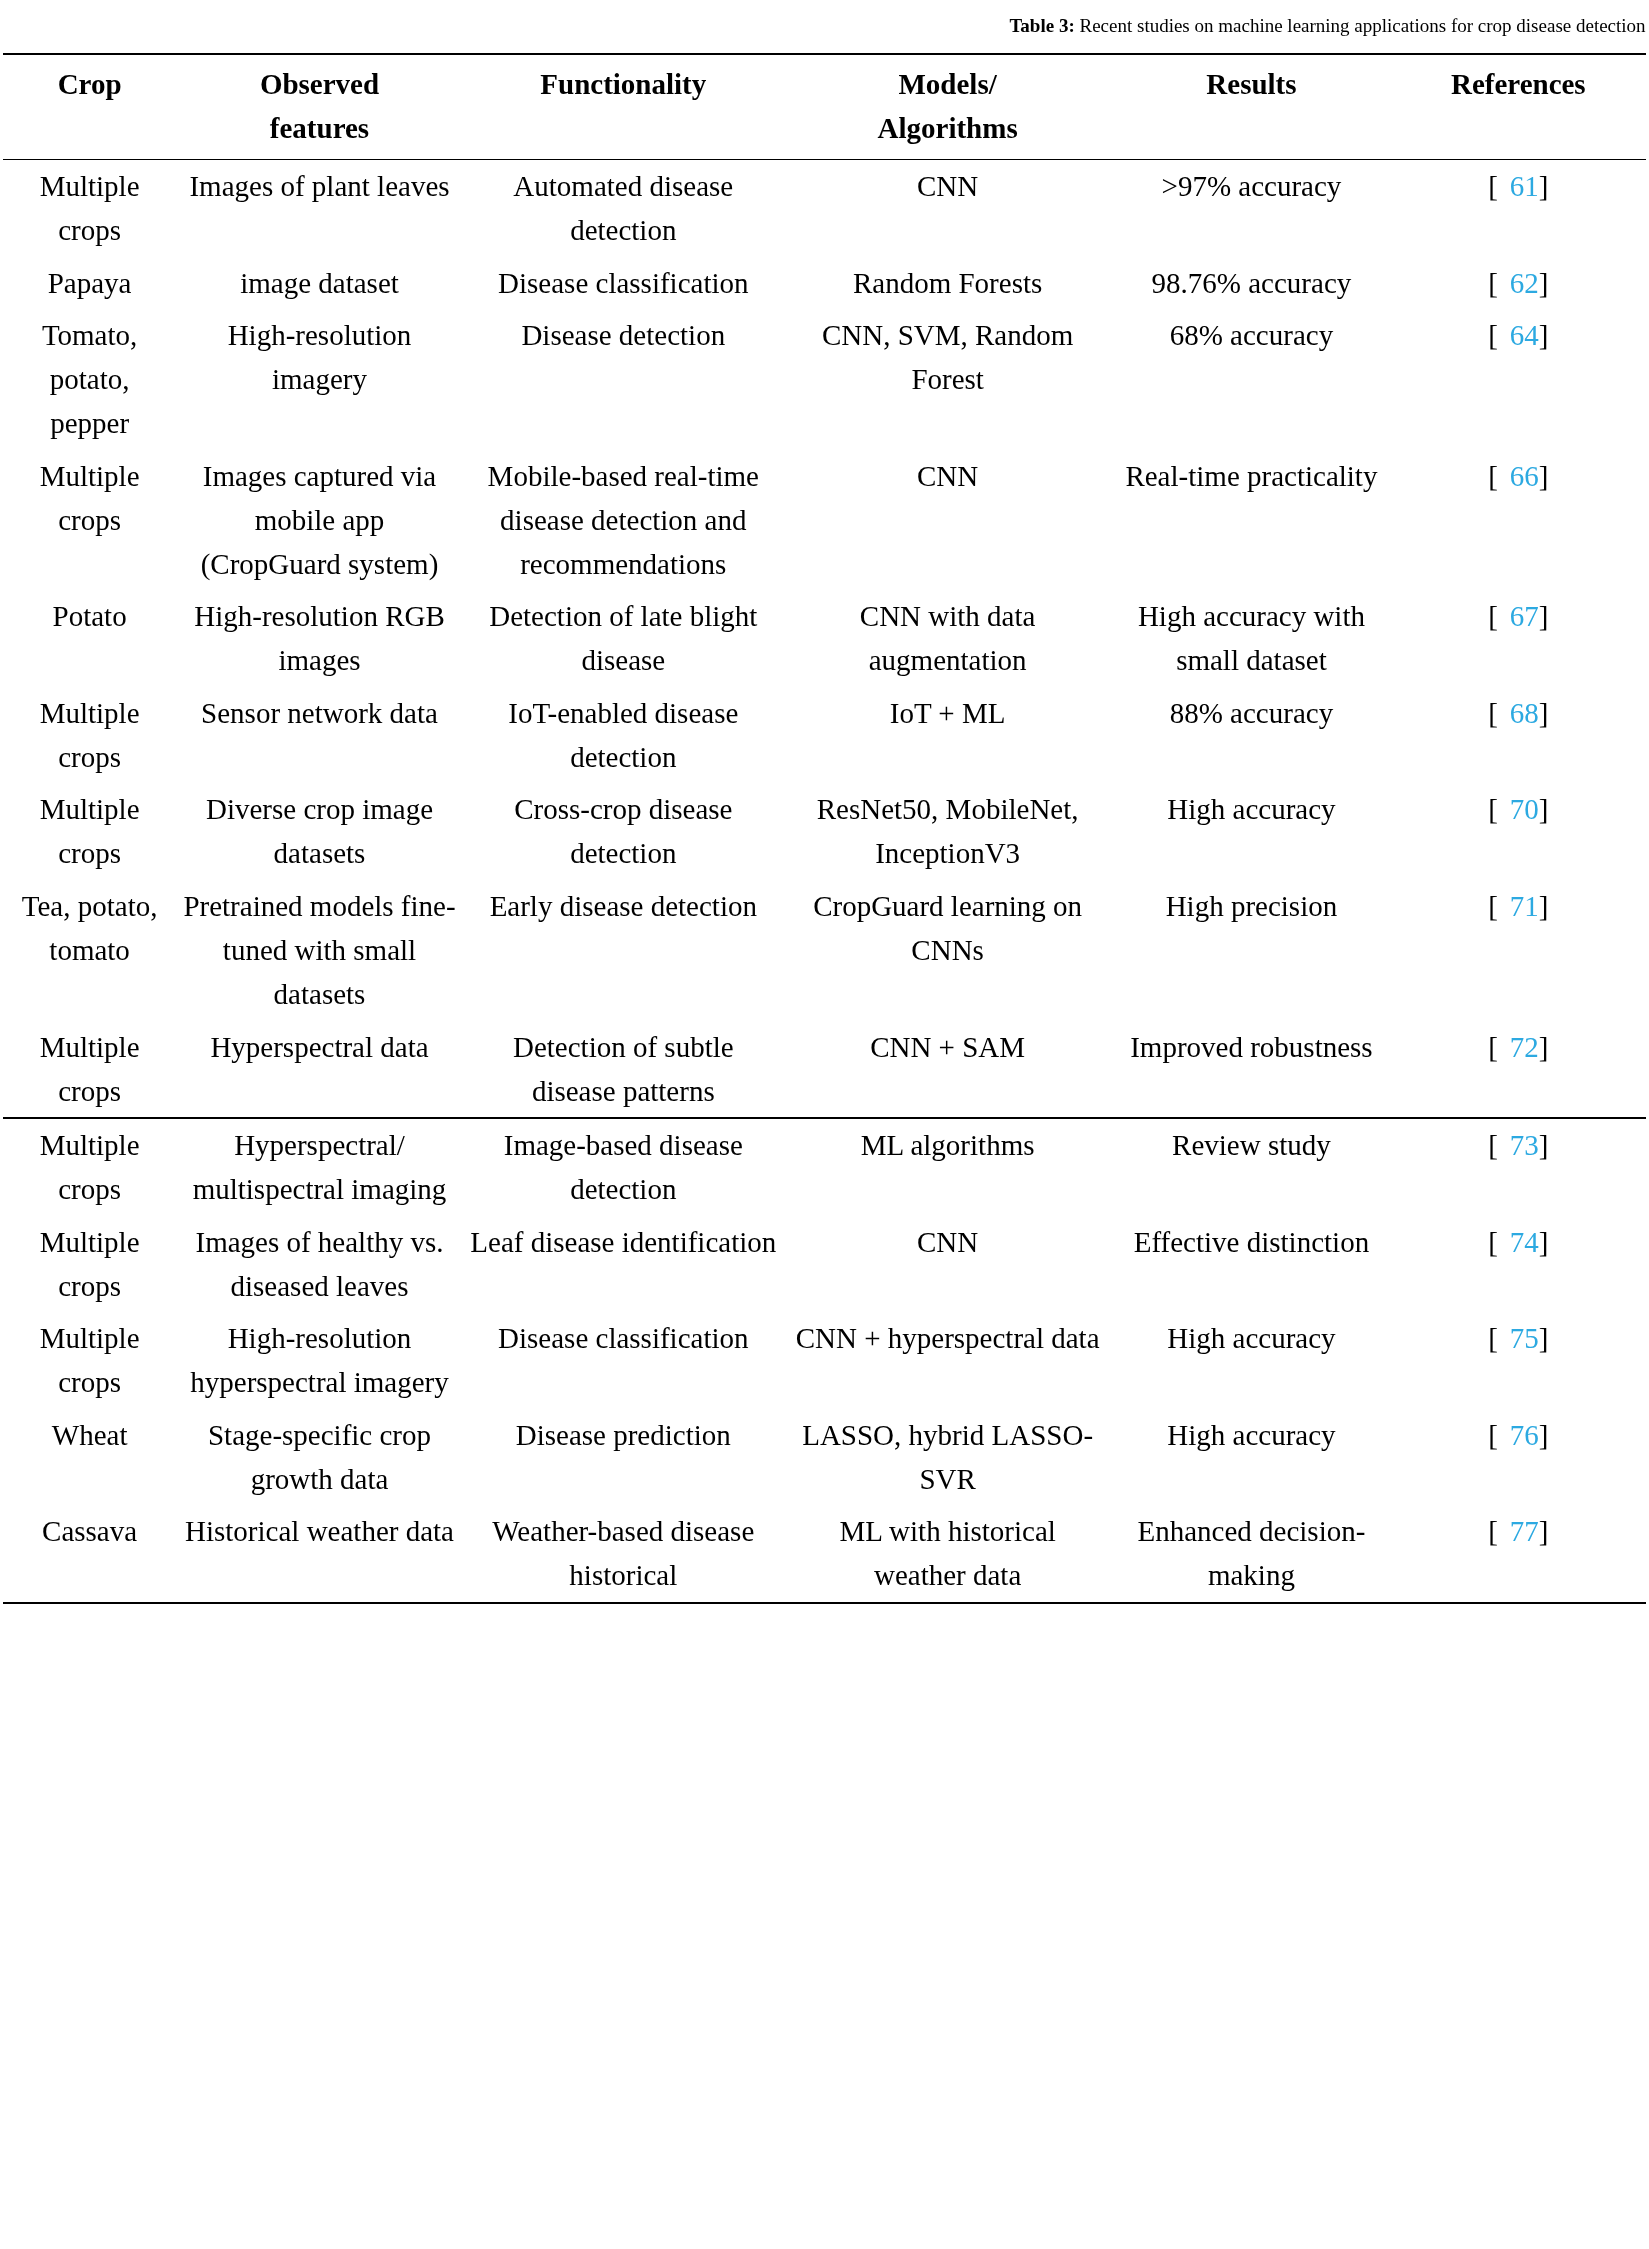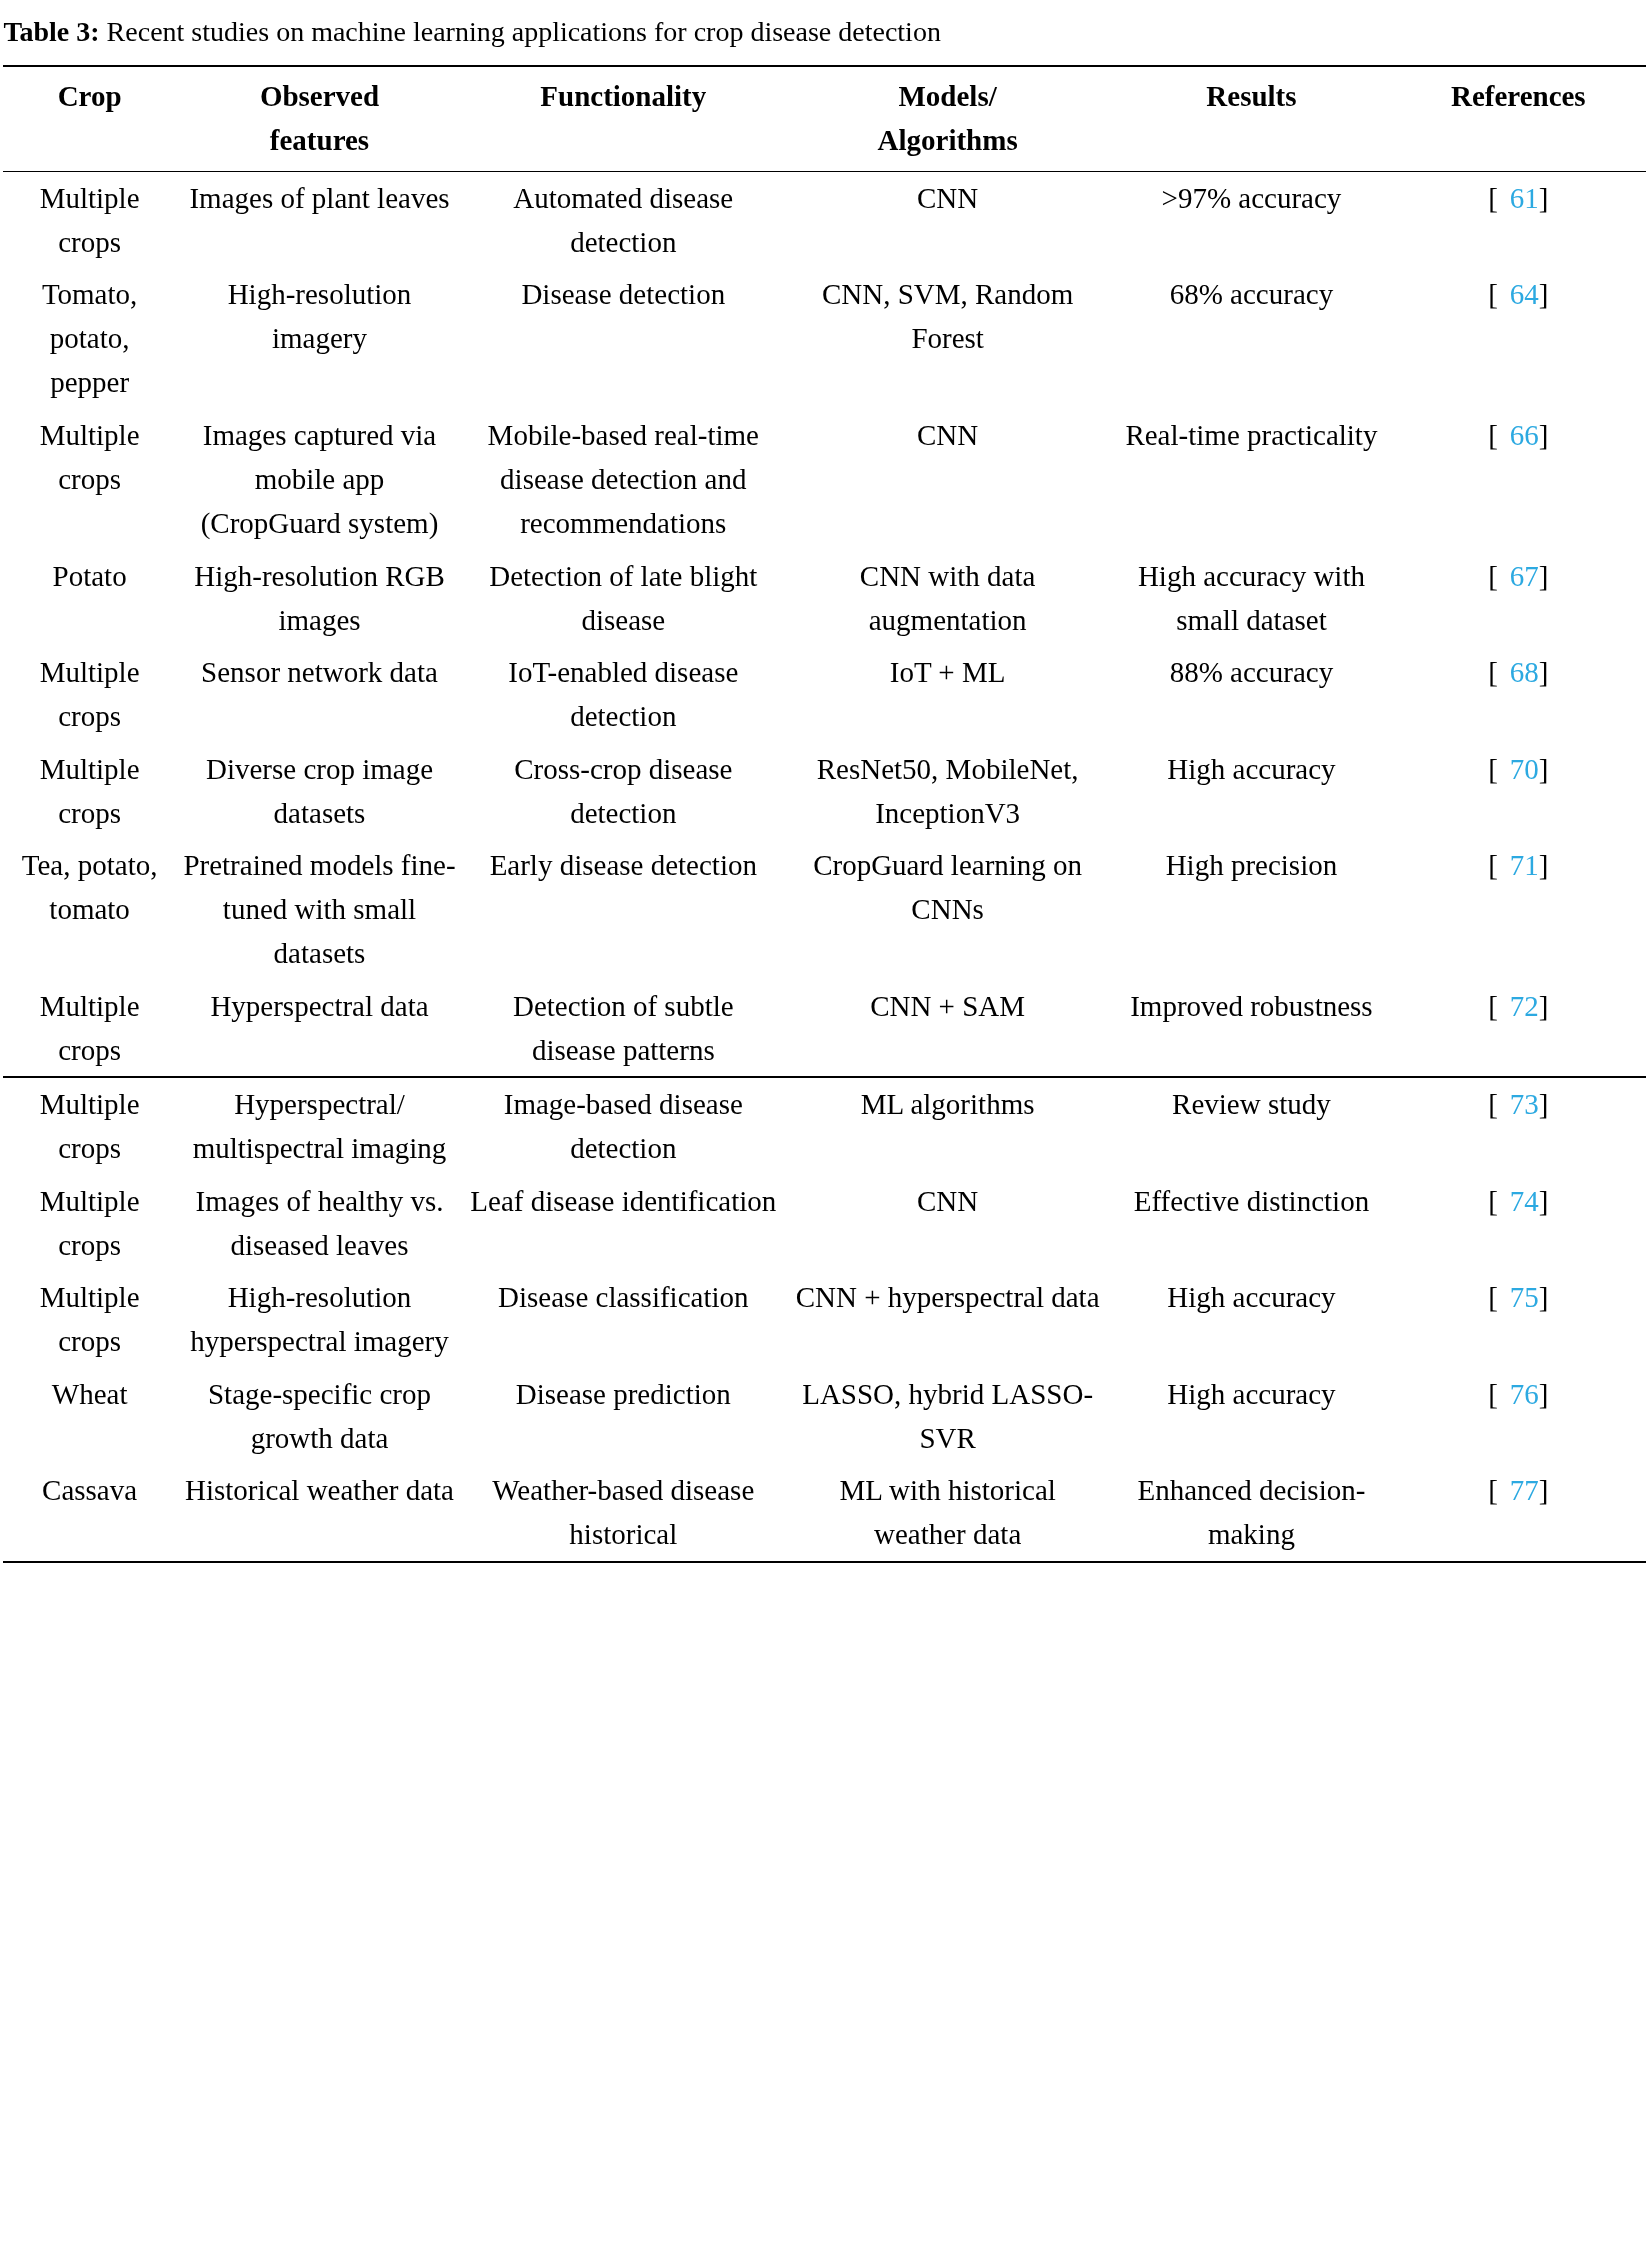--- a/index.html
+++ b/index.html
@@ -4,22 +4,22 @@
 <style>
   * { box-sizing: border-box; margin: 0; padding: 0; }
   html, body { background: #ffffff; }
   body {
     width: 1649px;
     color: #000000;
     font-family: "Liberation Serif", "DejaVu Serif", serif;
   }
   .page { padding: 10.2px 3.4px 22px 3.4px; }
   .title {
-    text-align: left;
-    font-size: 28px;
+    text-align: right;
+    font-size: 19px;
     line-height: 1.3;
     margin: 3.4px 0 15.2px 0;
   }
   .title .bold { font-weight: bold; }
   table.studies {
     width: 100%;
     border-collapse: collapse;
     font-size: 29px;
     line-height: 1.52;
     table-layout: fixed;
@@ -83,20 +83,28 @@
 
       <tr>
         <td>Multiple crops</td>
         <td>Images of plant leaves</td>
         <td>Automated disease detection</td>
         <td>CNN</td>
         <td>&gt;97% accuracy</td>
         <td><span>[</span><span class="refnum">61</span><span>]</span></td>
       </tr>
 
+      <tr>
+        <td>Papaya</td>
+        <td>image dataset</td>
+        <td>Disease classification</td>
+        <td>Random Forests</td>
+        <td>98.76% accuracy</td>
+        <td><span>[</span><span class="refnum">62</span><span>]</span></td>
+      </tr>
 
       <tr>
         <td>Tomato, potato, pepper</td>
         <td>High-resolution imagery</td>
         <td>Disease detection</td>
         <td>CNN, SVM, Random Forest</td>
         <td>68% accuracy</td>
         <td><span>[</span><span class="refnum">64</span><span>]</span></td>
       </tr>
 

